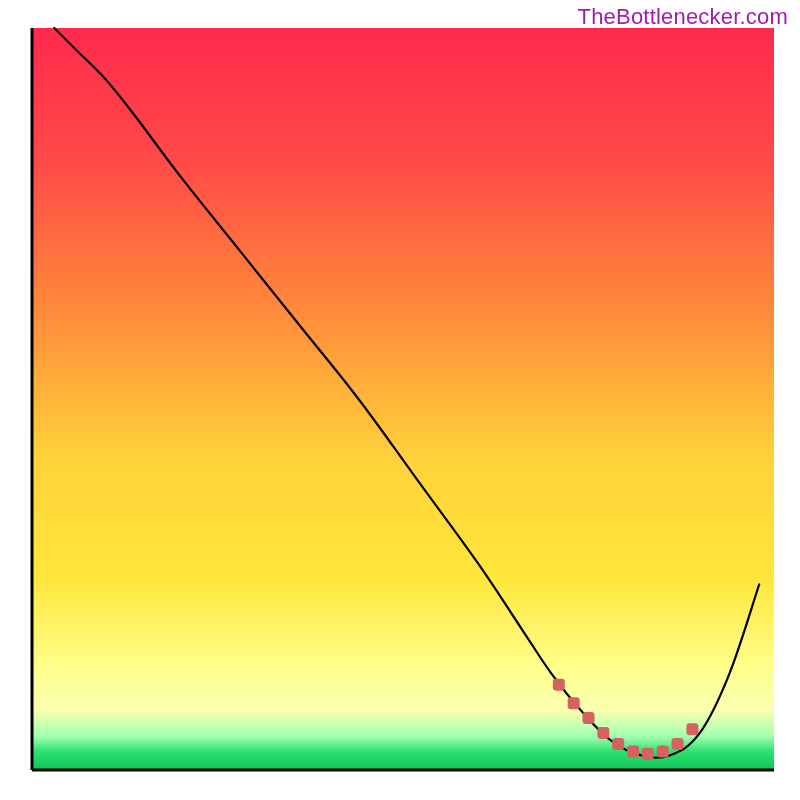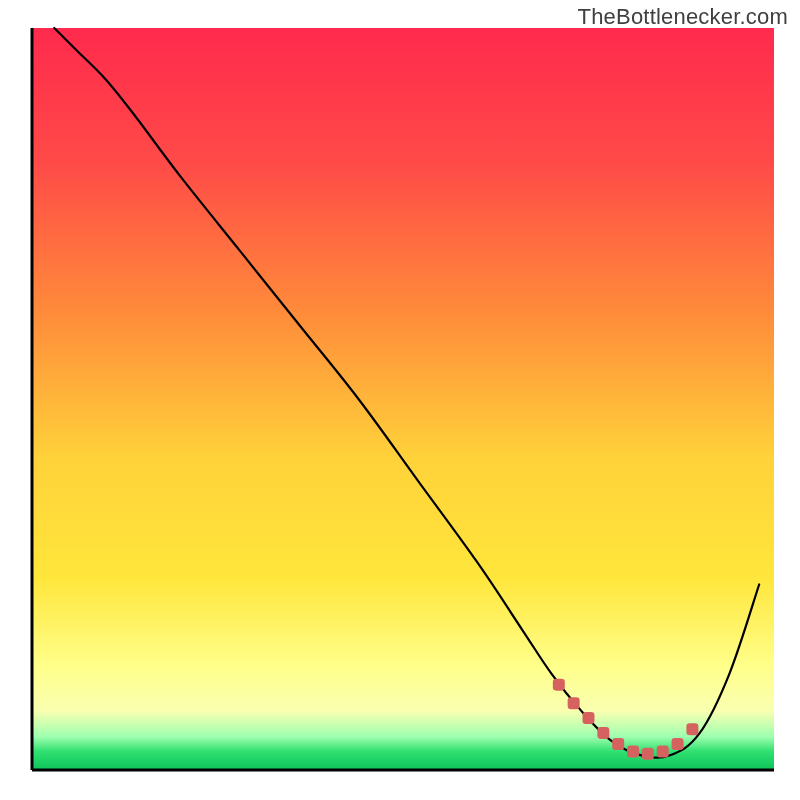--- a/index.html
+++ b/index.html
@@ -13,21 +13,21 @@
   }
   .stage {
     position: relative;
     width: 800px;
     height: 800px;
   }
   .watermark {
     position: absolute;
     top: 4px;
     right: 12px;
-    color: #404040;
+    color: #a21caf;
     font-size: 22px;
     font-weight: 400;
     letter-spacing: 0.2px;
     z-index: 5;
     text-align: center;
   }
   svg.plot {
     position: absolute;
     top: 0;
     left: 0;

